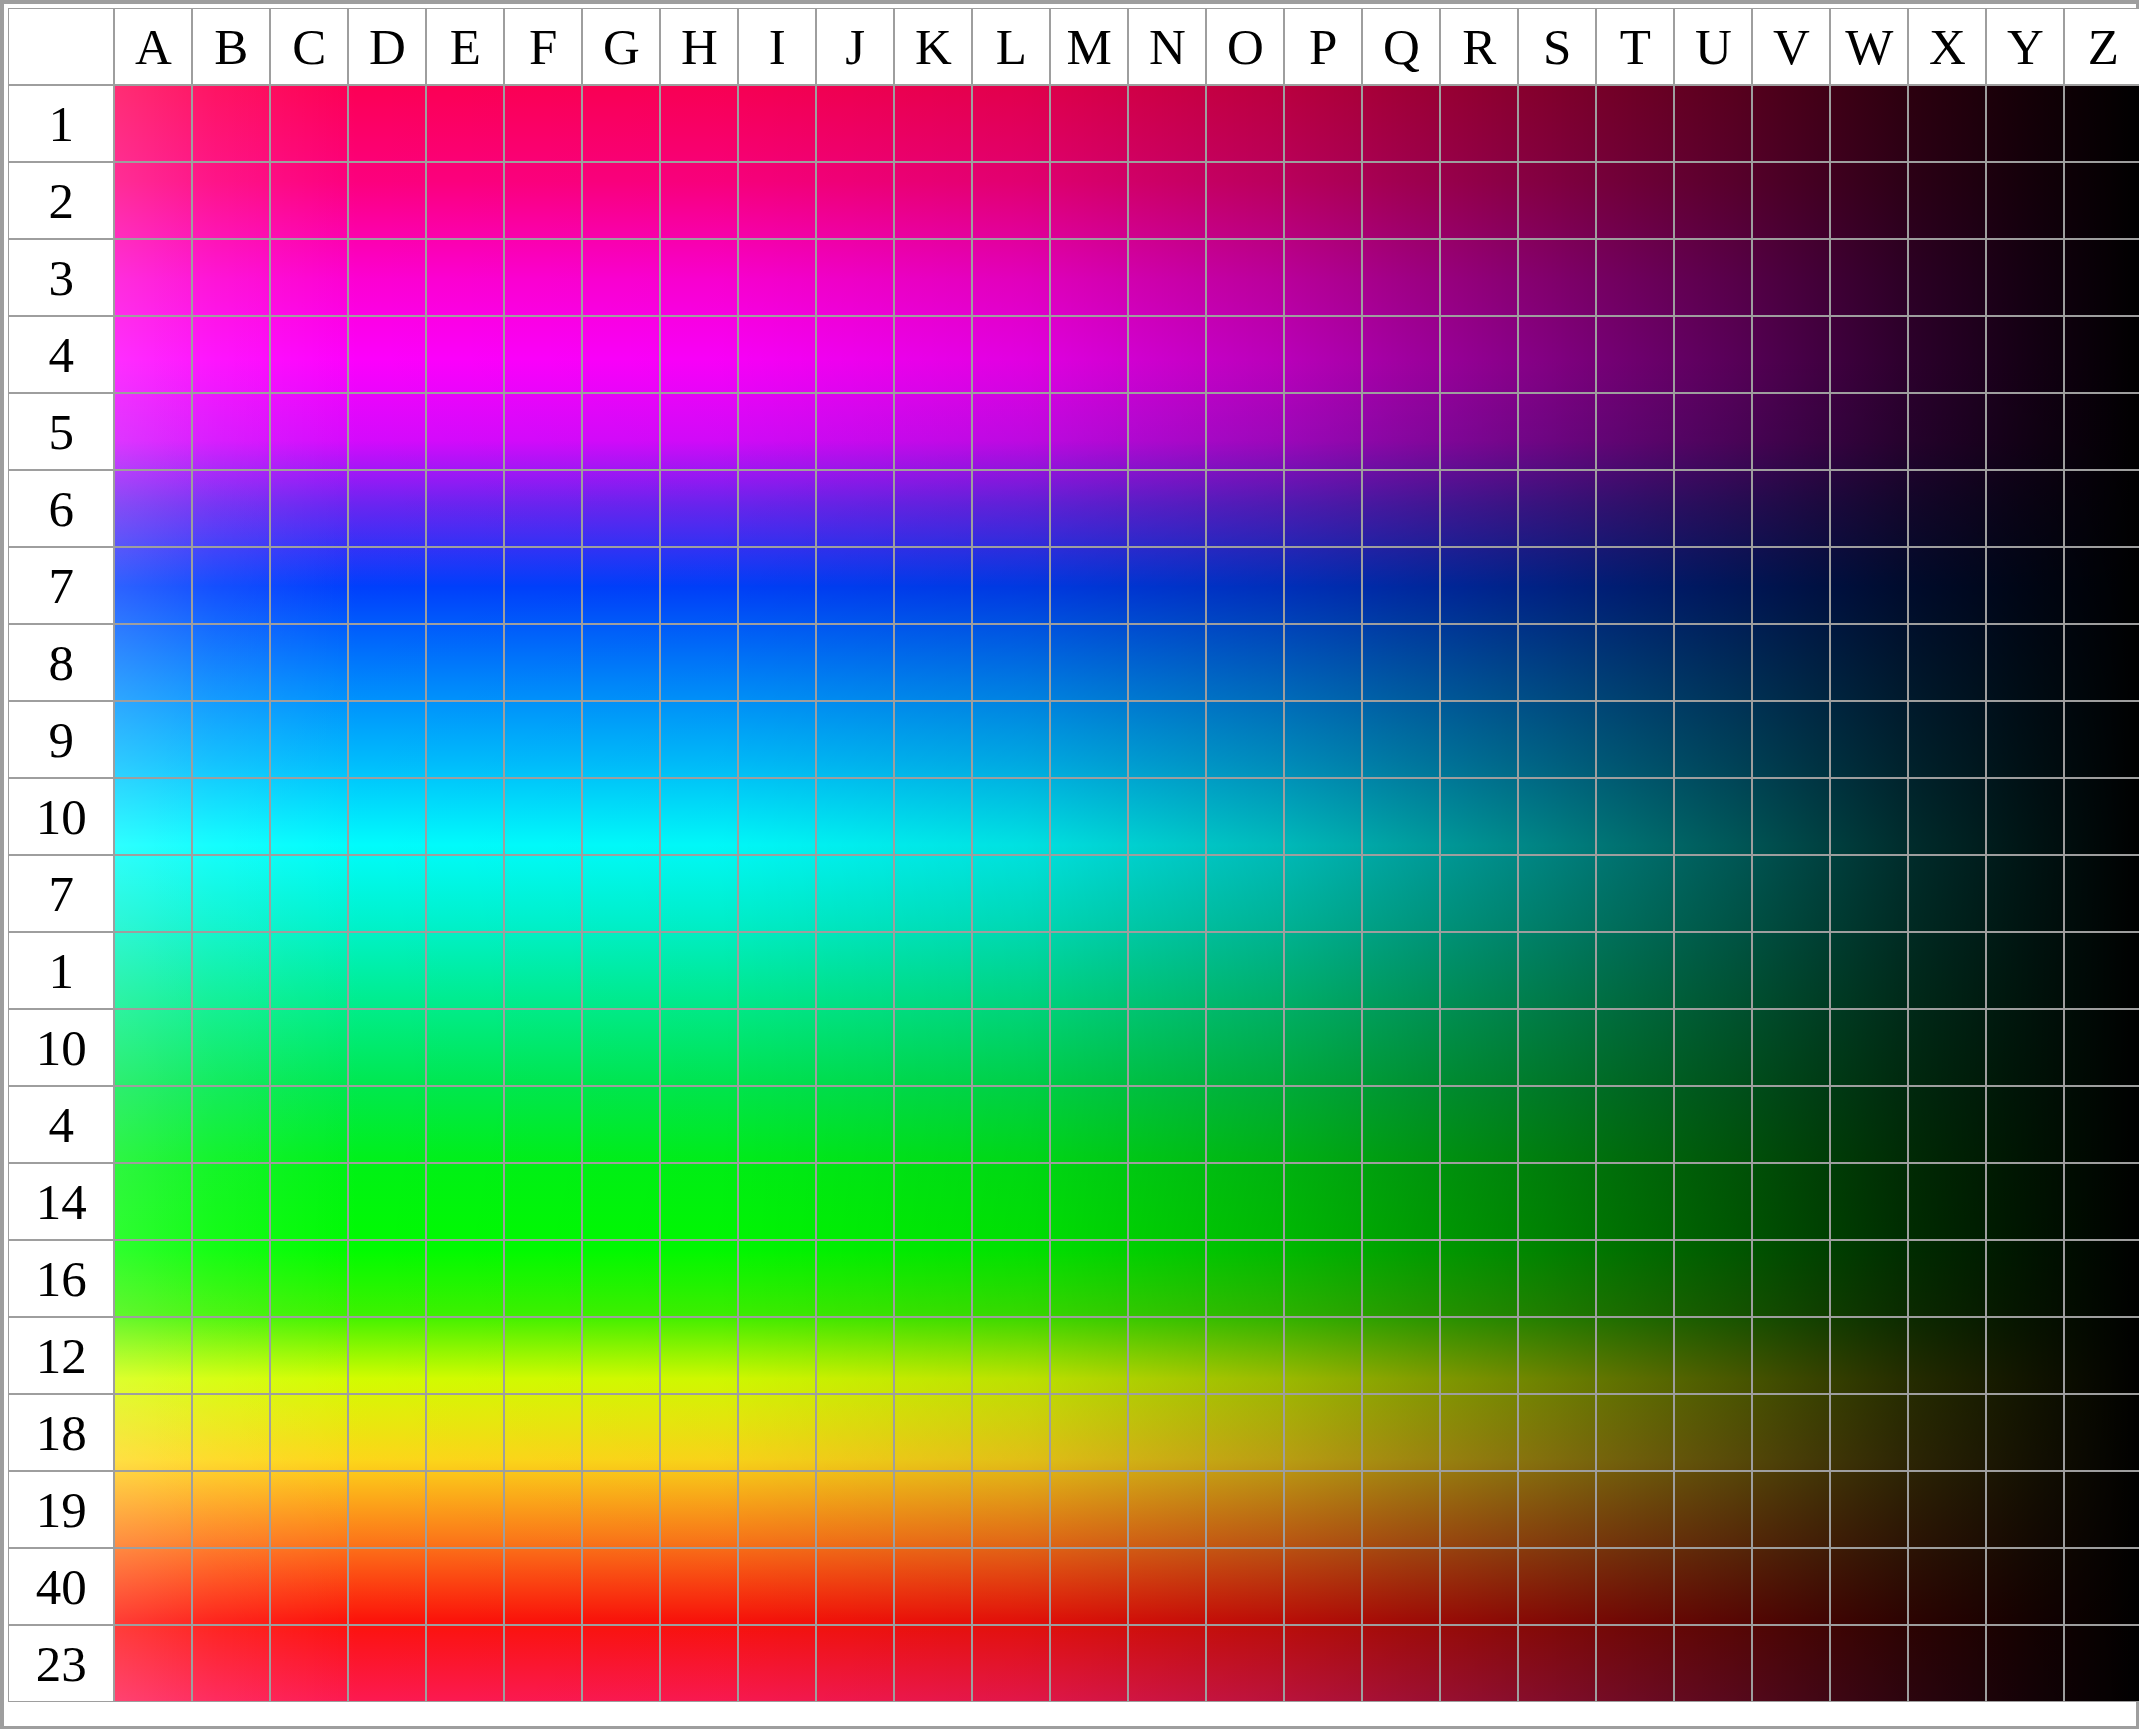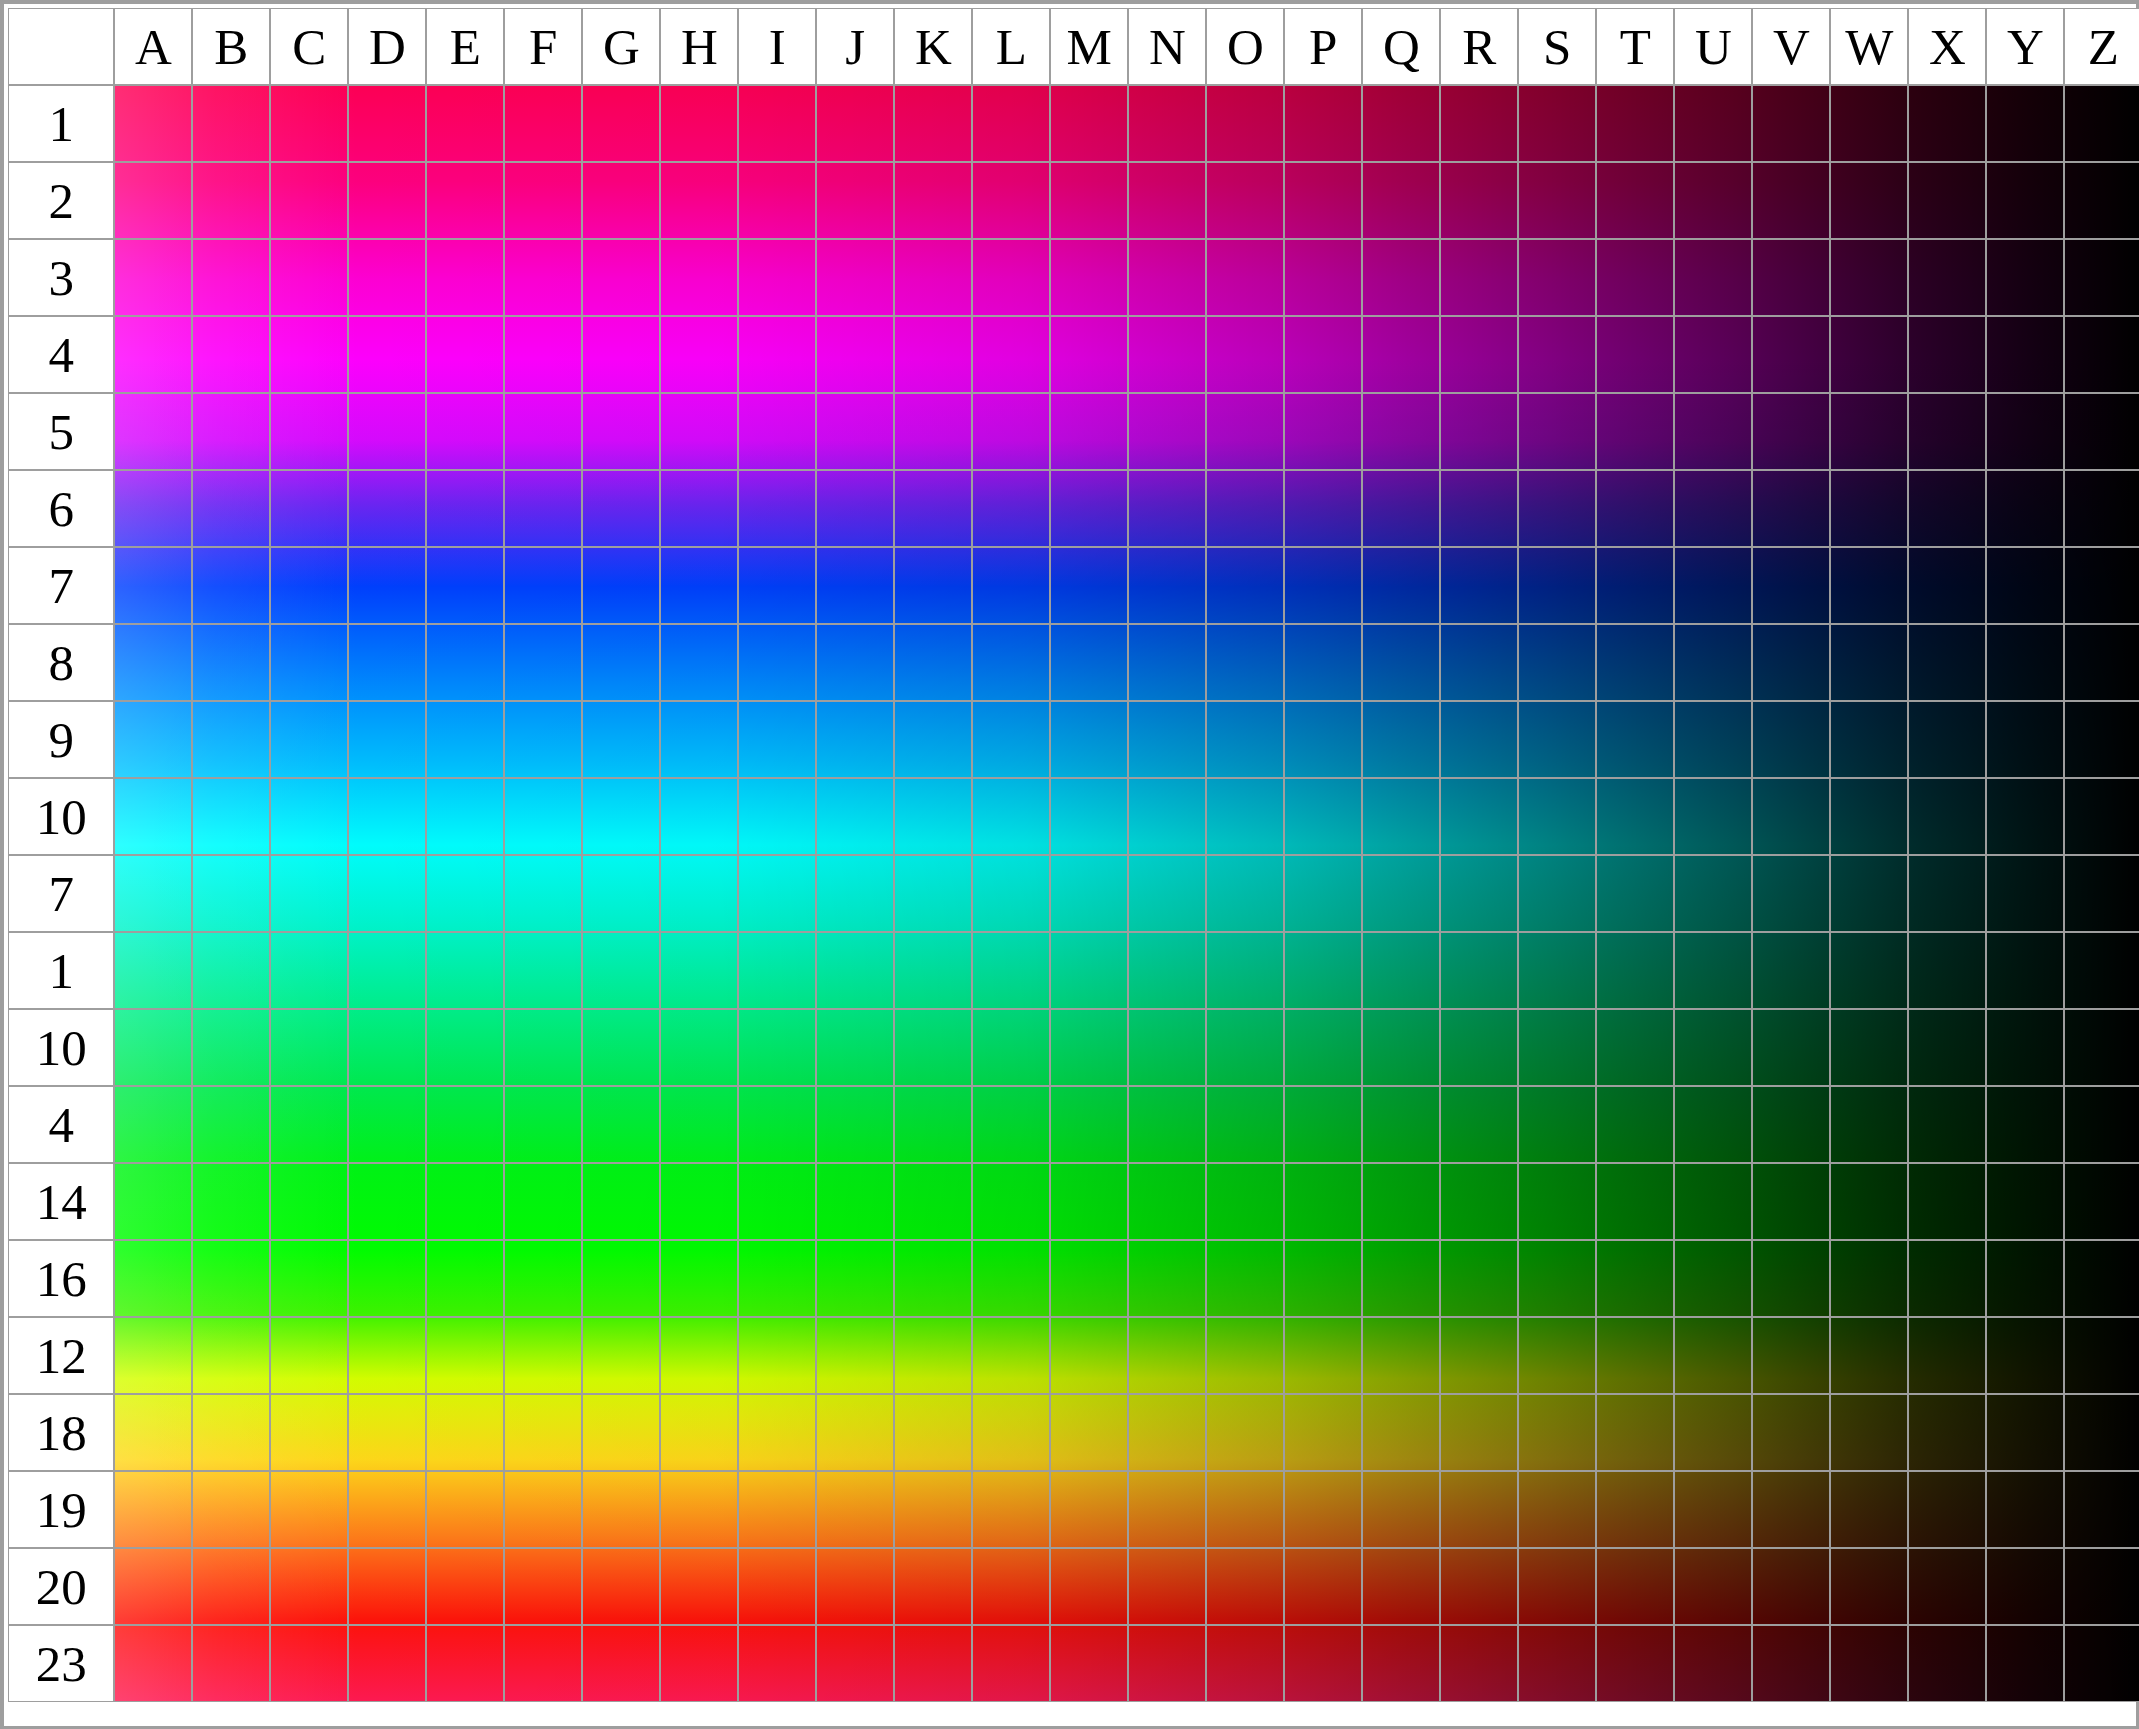--- a/index.html
+++ b/index.html
@@ -659,21 +659,21 @@
       <div class="cell data-cell"></div>
       <div class="cell data-cell"></div>
       <div class="cell data-cell"></div>
       <div class="cell data-cell"></div>
       <div class="cell data-cell"></div>
       <div class="cell data-cell"></div>
       <div class="cell data-cell"></div>
       <div class="cell data-cell"></div>
       <div class="cell data-cell"></div>
       <div class="cell data-cell"></div>
-      <div class="cell row-header">20</div>
+      <div class="cell row-header">40</div>
       <div class="cell data-cell"></div>
       <div class="cell data-cell"></div>
       <div class="cell data-cell"></div>
       <div class="cell data-cell"></div>
       <div class="cell data-cell"></div>
       <div class="cell data-cell"></div>
       <div class="cell data-cell"></div>
       <div class="cell data-cell"></div>
       <div class="cell data-cell"></div>
       <div class="cell data-cell"></div>

